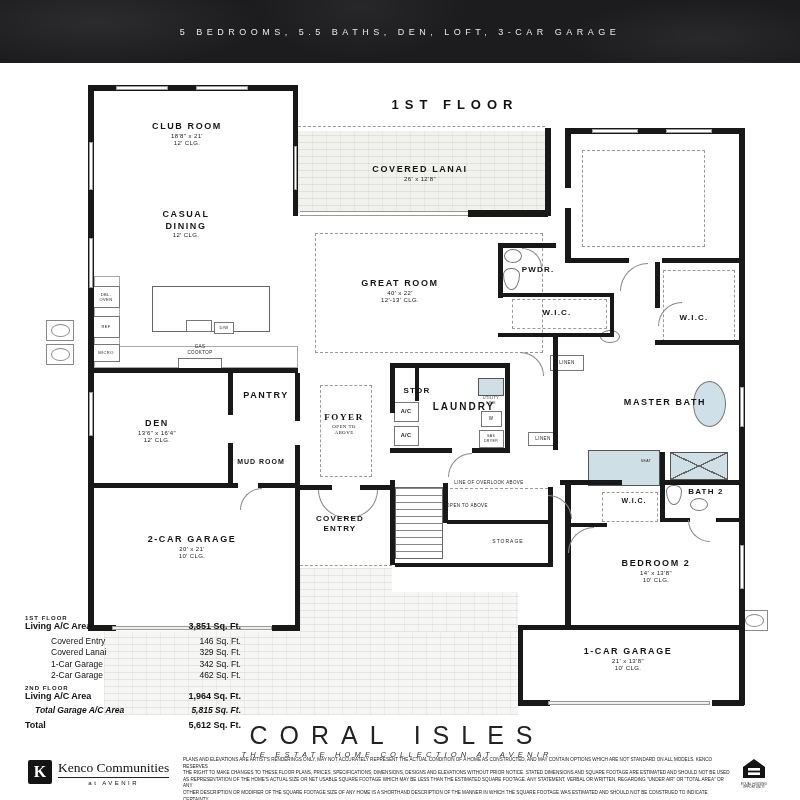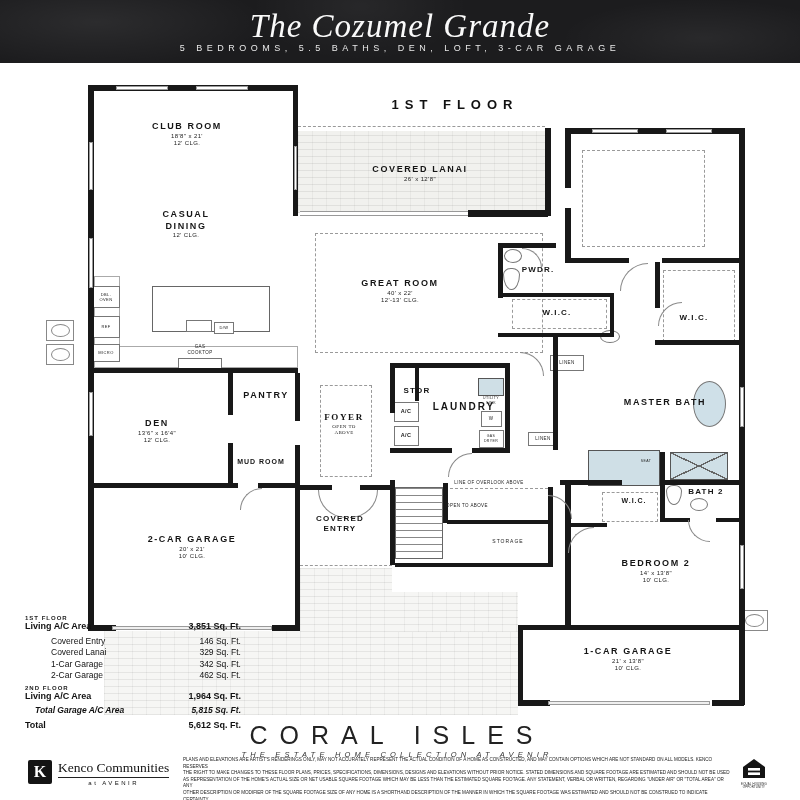--- a/index.html
+++ b/index.html
@@ -85,21 +85,20 @@
      color:#222;z-index:6;}
   #eho{position:absolute;left:740px;top:759px;width:28px;text-align:center;z-index:6;}
   #eho .eho-txt{font-size:2.8px;letter-spacing:.2px;color:#111;line-height:1.2;}
 </style>
 </head>
 <body>
 
 <div id="page">
 
   <div id="hdr">
-    <div id="hdr-title">The Cozumel Grande</div>
     <div id="hdr-sub">5 BEDROOMS, 5.5 BATHS, DEN, LOFT, 3-CAR GARAGE</div>
   </div>
 
   <div id="floor-lbl">1ST FLOOR</div>
 
   <div id="plan">
 
     <div class="brick" style="left:298px;top:131px;width:247px;height:82px;"></div>
     <div class="brick lt" style="left:104px;top:631px;width:414px;height:84px;"></div>
     <div class="brick lt" style="left:320px;top:592px;width:198px;height:40px;"></div>

